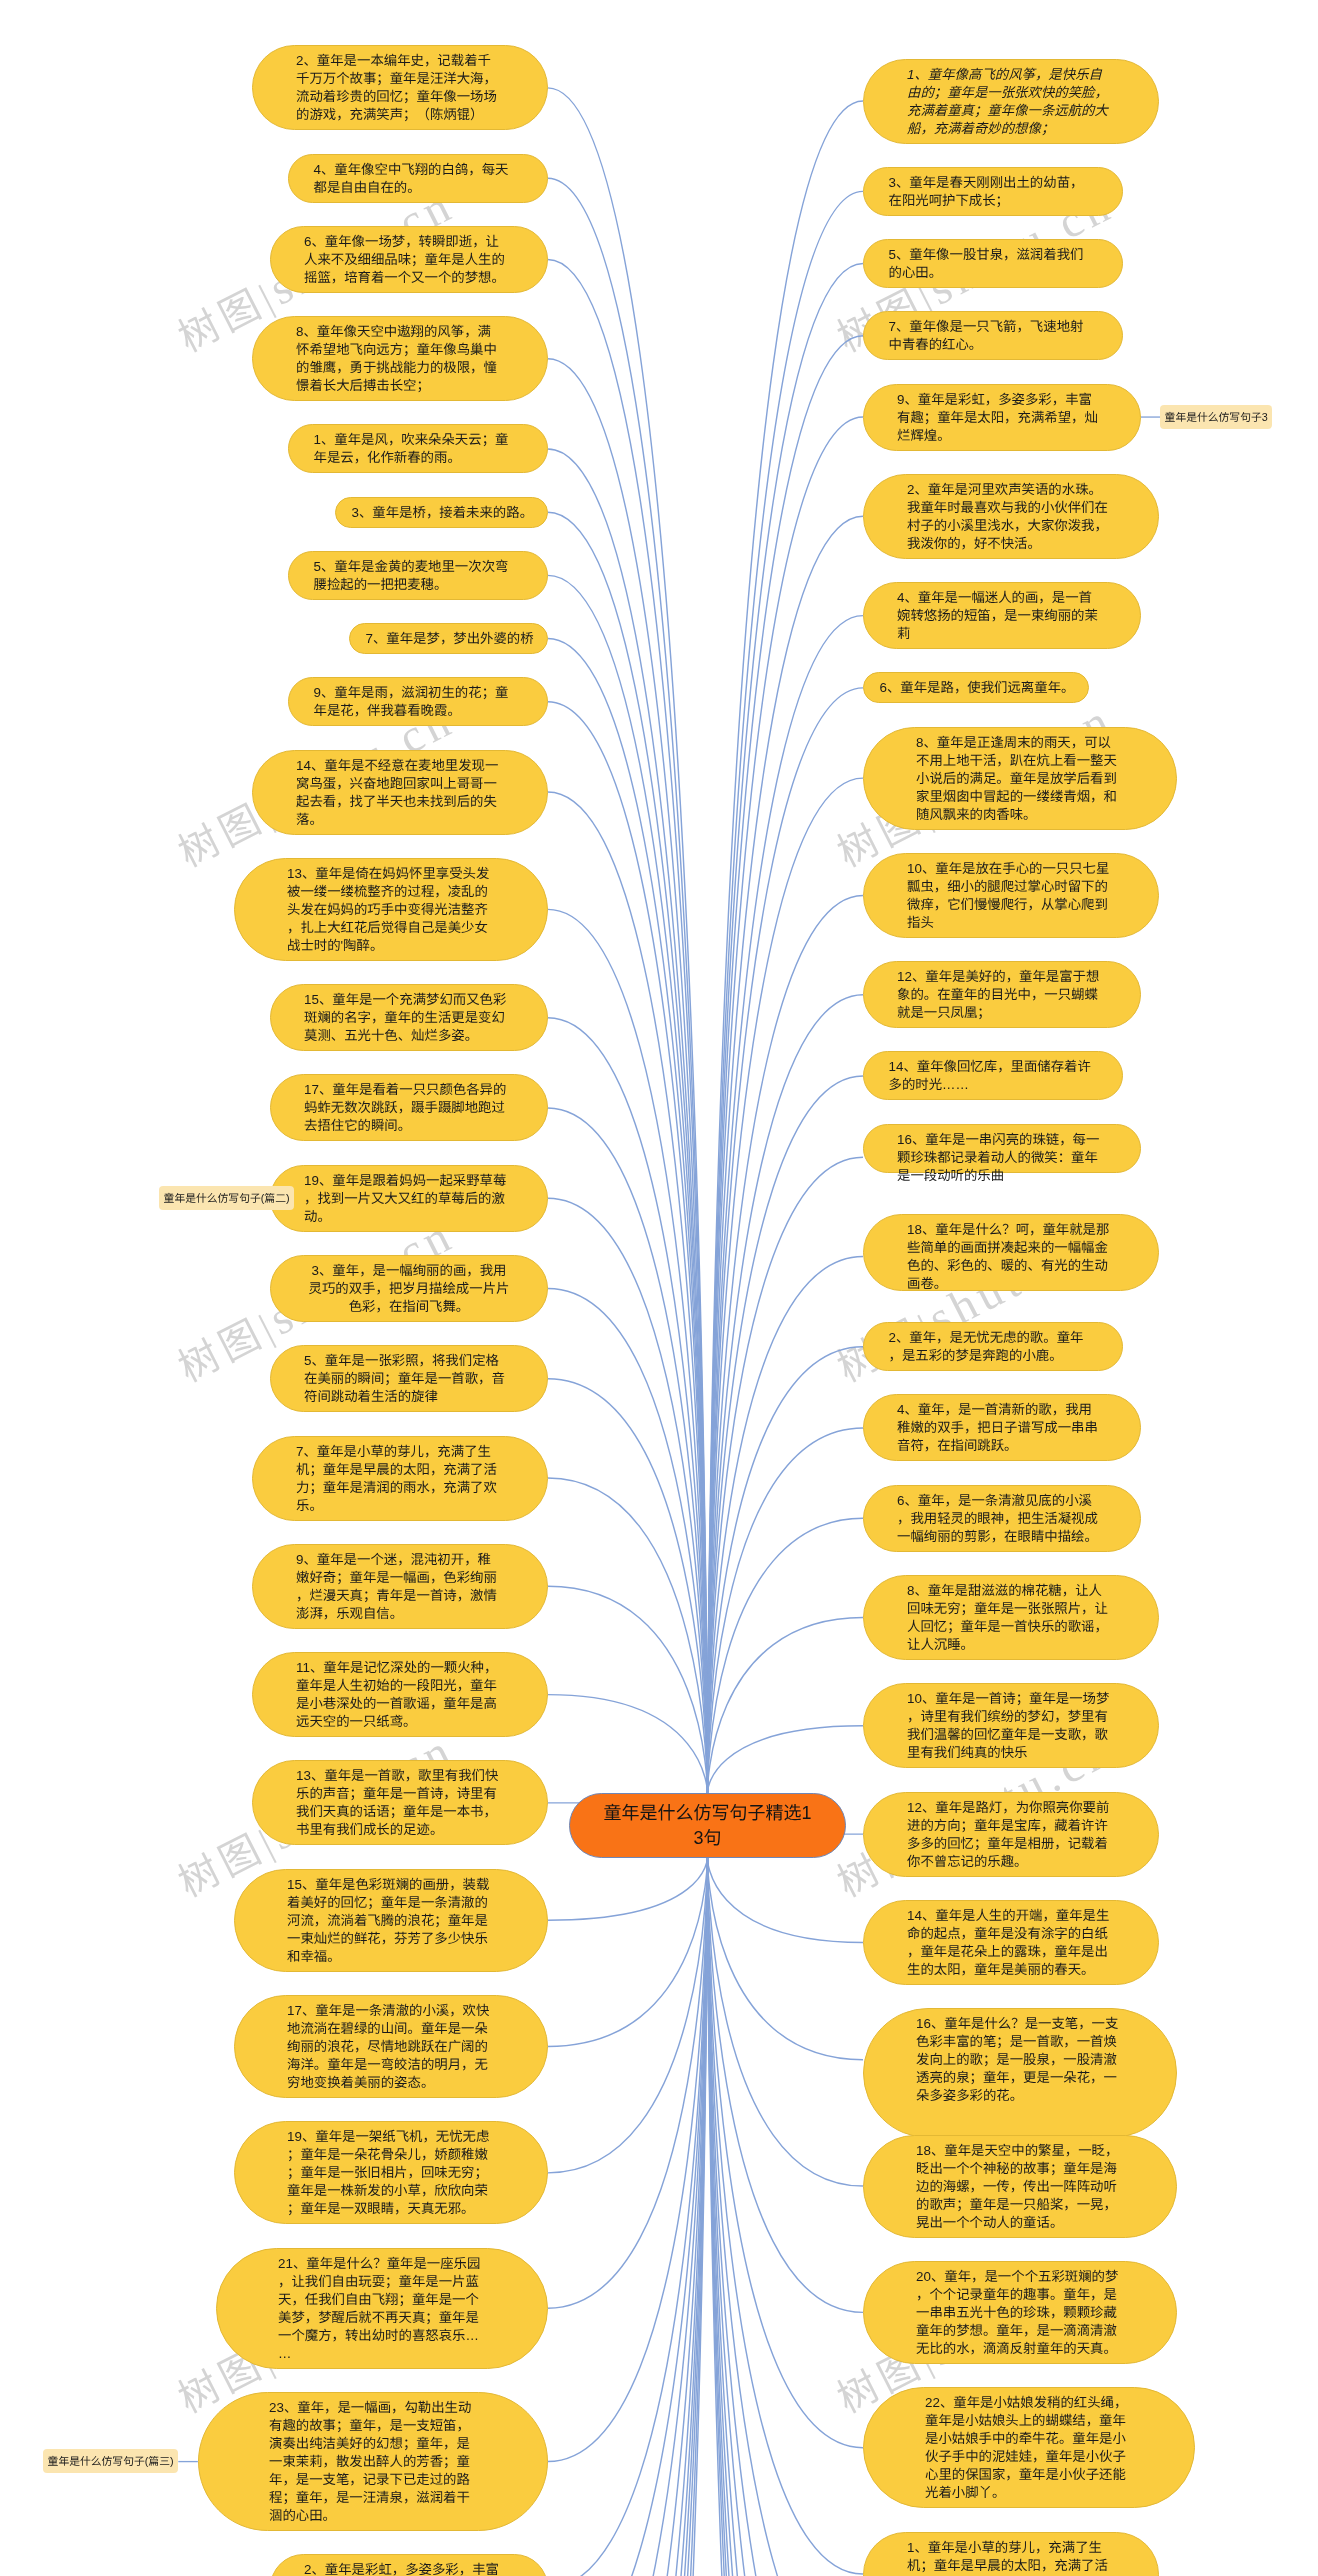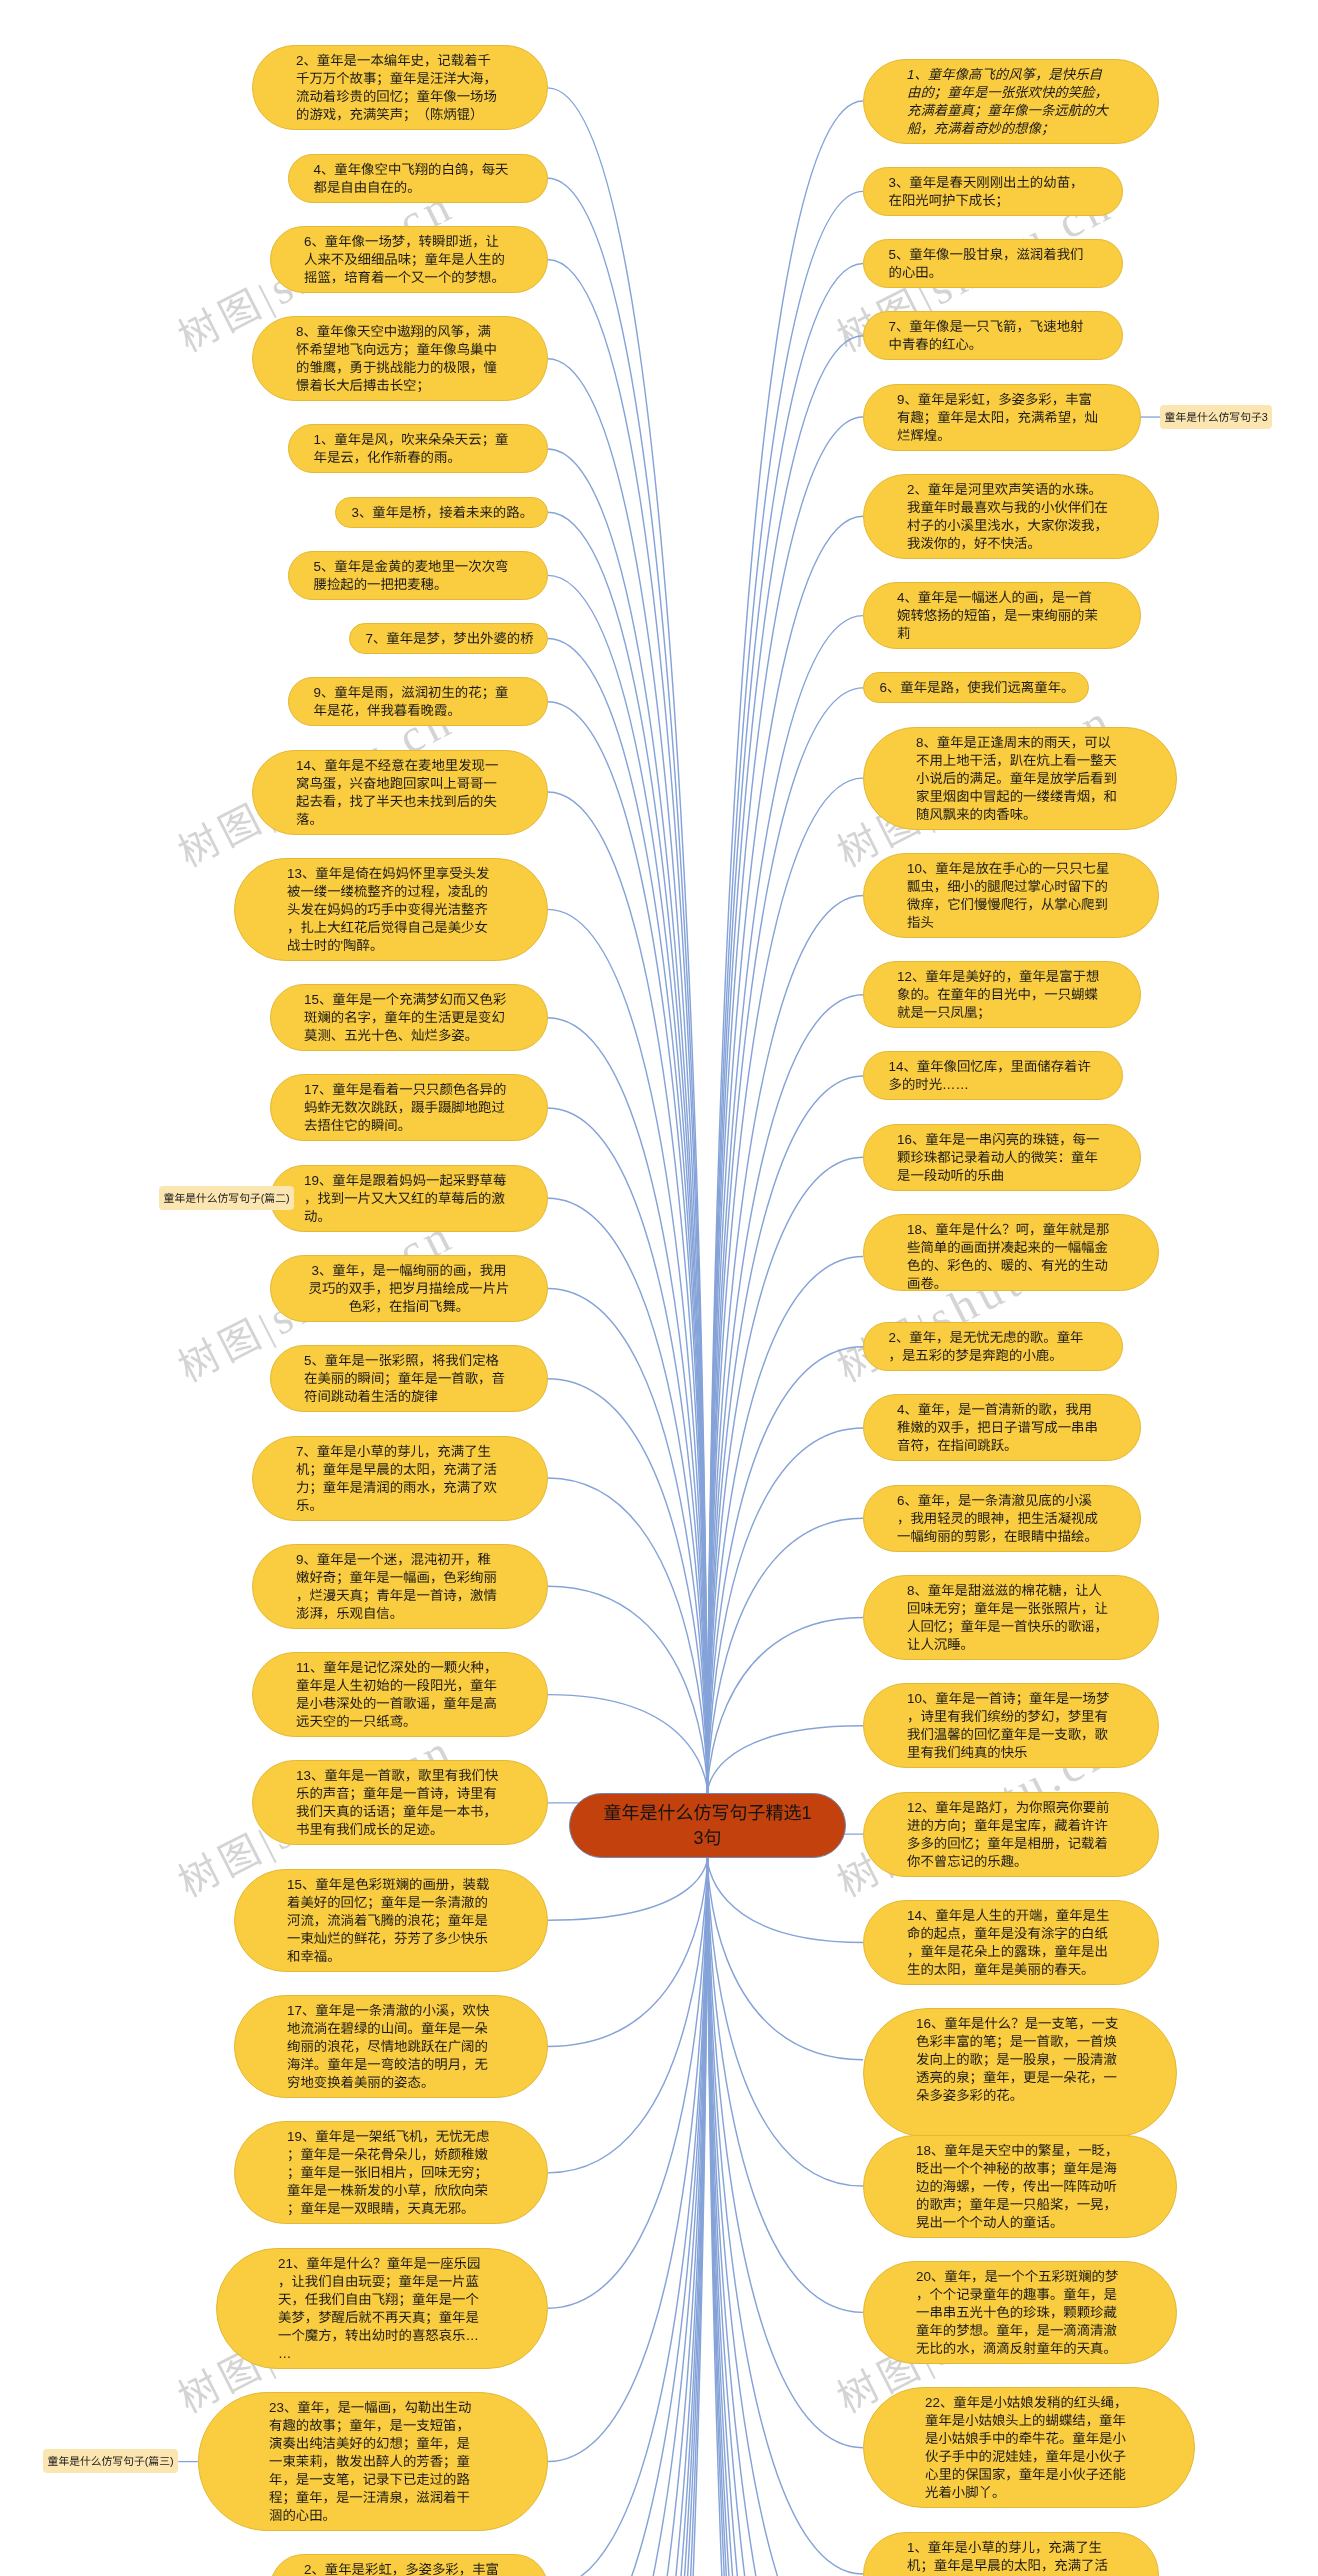--- a/index.html
+++ b/index.html
@@ -9,21 +9,21 @@
   #wm{position:absolute;left:0;top:0;width:1319px;height:3660px;pointer-events:none;overflow:hidden;}
   .wm{position:absolute;white-space:nowrap;font-size:40px;letter-spacing:5.2px;color:#d4d4d4;
       font-family:"Liberation Serif",serif;transform-origin:0 0;
       transform:rotate(-27deg);font-weight:400;line-height:1;}
   .wm .lat{font-family:"Liberation Serif",serif;font-size:47px;}
   #links{position:absolute;left:0;top:0;width:1319px;height:3660px;}
   .node{position:absolute;box-sizing:border-box;background:#FACC3F;border-radius:5151px;
         border:0.5px solid #E3B834;
         color:#1a1a1a;font-size:13.4px;line-height:18px;white-space:pre;text-align:left;
         padding-top:5.7px;padding-bottom:6.2px;}
-  .root{position:absolute;box-sizing:border-box;background:#c2410c;border-radius:5151px;
+  .root{position:absolute;box-sizing:border-box;background:#f97316;border-radius:5151px;
         border:0.8px solid #6E87B8;
         color:#141414;font-size:18px;line-height:25px;white-space:pre;text-align:center;
         padding-top:7.2px;padding-bottom:7.7px;}
   .sect{position:absolute;box-sizing:border-box;background:#FBE5B0;border-radius:4.1px;
         color:#1a1a1a;font-size:10.8px;line-height:14px;white-space:nowrap;padding:5.2px 4.6px;}
 </style>
 </head>
 <body>
 
 <div id="canvas">
@@ -237,21 +237,21 @@
 随风飘来的肉香味。</div>
       <div class="node" style="left: 863px; top: 853px; width: 296px; height: 85px; padding-left: 43px; padding-right: 43px;">10、童年是放在手心的一只只七星
 瓢虫，细小的腿爬过掌心时留下的
 微痒，它们慢慢爬行，从掌心爬到
 指头</div>
       <div class="node" style="left: 863px; top: 961px; width: 278px; height: 67px; padding-left: 33px; padding-right: 33px;">12、童年是美好的，童年是富于想
 象的。在童年的目光中，一只蝴蝶
 就是一只凤凰；</div>
       <div class="node" style="left: 863px; top: 1051px; width: 260px; height: 49px; padding-left: 24.5px; padding-right: 24.5px;">14、童年像回忆库，里面储存着许
 多的时光……</div>
-      <div class="node" style="left: 863px; top: 1124px; width: 278px; height: 67px; padding-left: 33px; padding-right: 33px;">16、童年是一串闪亮的珠链，每一
+      <div class="node" style="left: 863px; top: 1124px; width: 278px; height: 49px; padding-left: 33px; padding-right: 33px;">16、童年是一串闪亮的珠链，每一
 颗珍珠都记录着动人的微笑：童年
 是一段动听的乐曲</div>
       <div class="node" style="left: 863px; top: 1214px; width: 296px; height: 77px; padding-left: 43px; padding-right: 43px;">18、童年是什么？呵，童年就是那
 些简单的画面拼凑起来的一幅幅金
 色的、彩色的、暖的、有光的生动
 画卷。</div>
       <div class="node" style="left: 863px; top: 1322px; width: 260px; height: 49px; padding-left: 24.5px; padding-right: 24.5px;">2、童年，是无忧无虑的歌。童年
 ，是五彩的梦是奔跑的小鹿。</div>
       <div class="node" style="left: 863px; top: 1394px; width: 278px; height: 67px; padding-left: 33px; padding-right: 33px;">4、童年，是一首清新的歌，我用
 稚嫩的双手，把日子谱写成一串串

